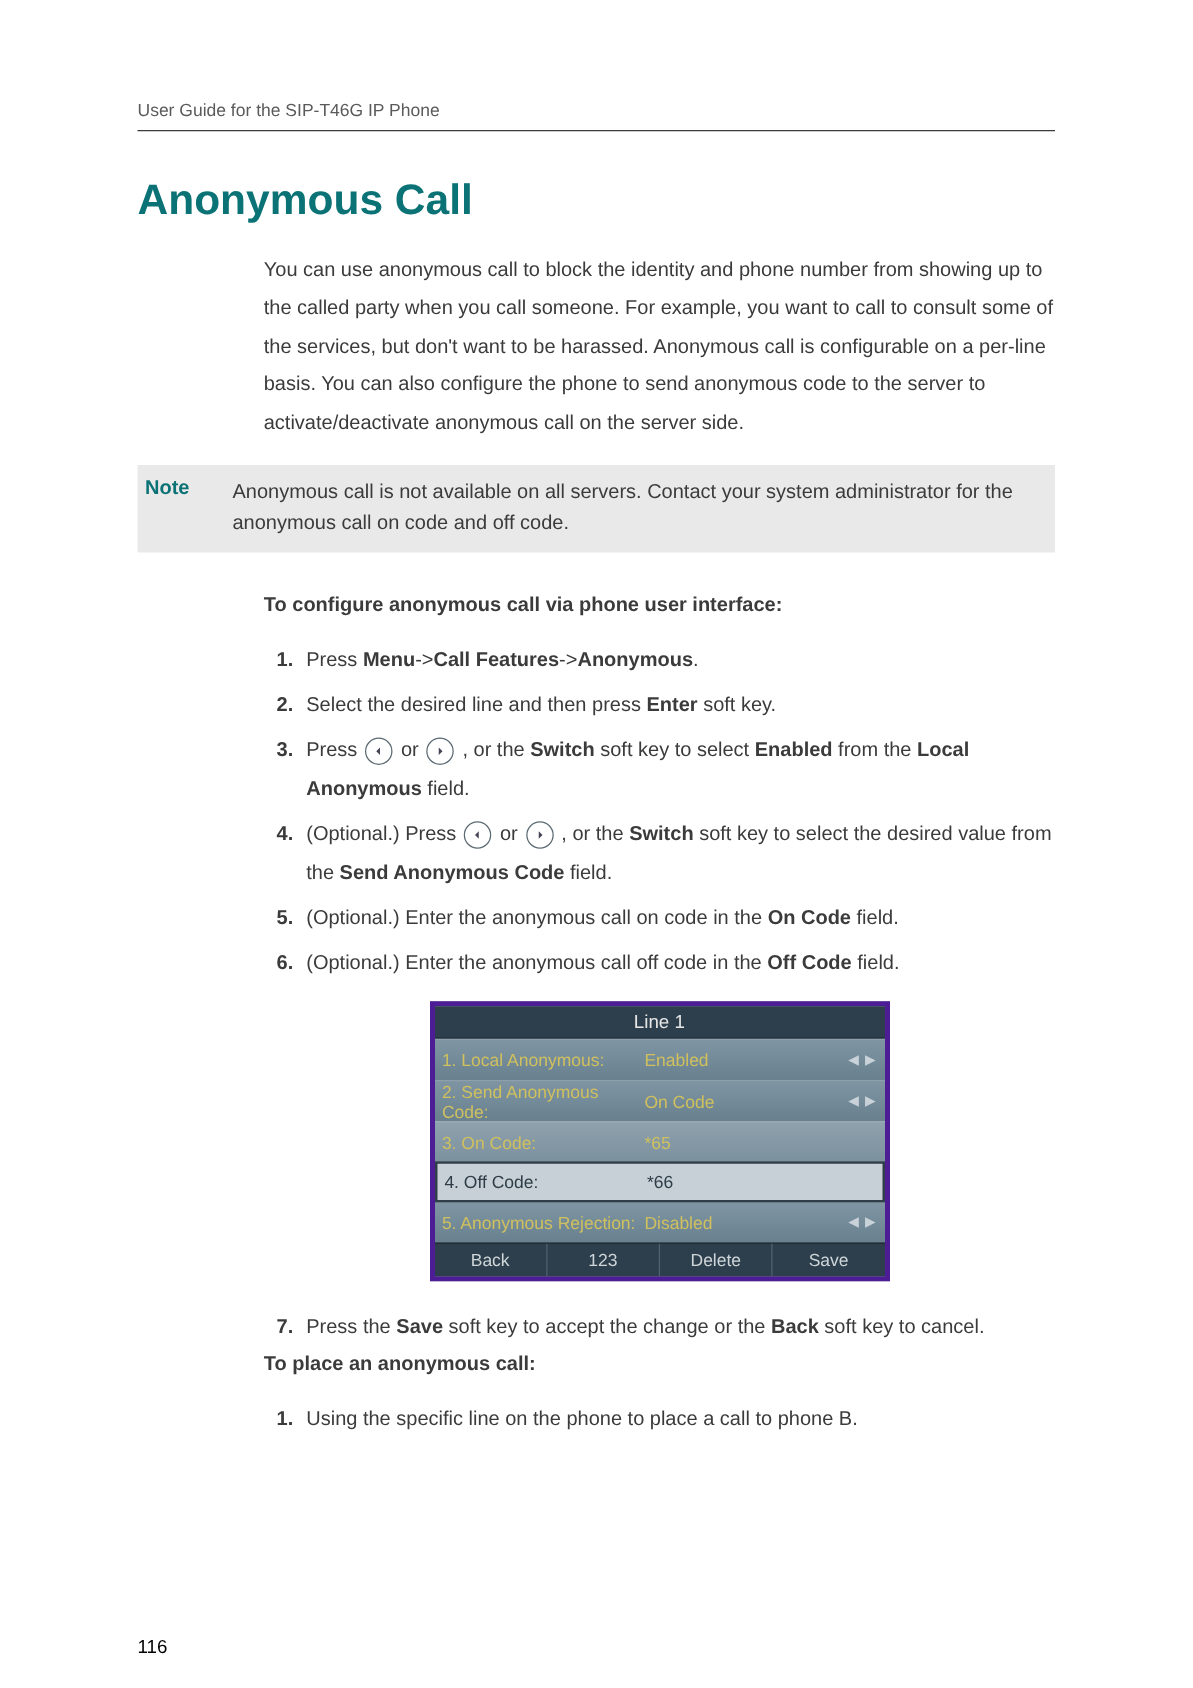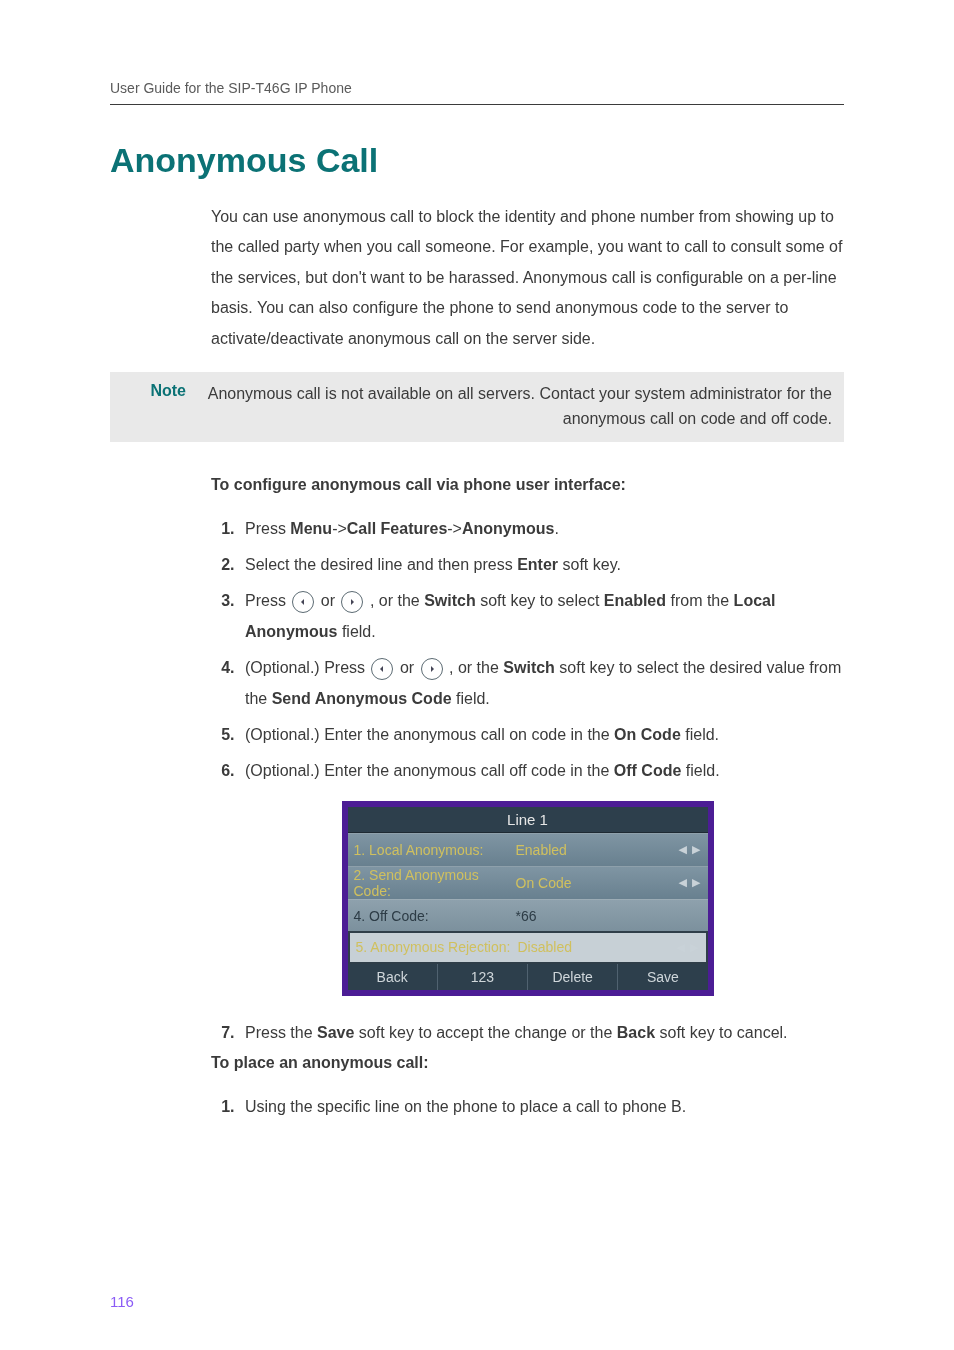--- a/index.html
+++ b/index.html
@@ -46,21 +46,20 @@
   }
   p.intro{
     line-height:1.9;
     margin:0 0 18px 0;
   }
   .note-box{
     display:flex;
     background:var(--note-bg);
     padding:10px 12px 10px 0;
     margin:10px 0 34px 0;
-    text-align:right;
   }
   .note-label{
     color:var(--teal);
     font-weight:700;
     width:70px;
     flex:0 0 70px;
     padding-left:6px;
   }
   .note-text{
     flex:1;
@@ -92,21 +91,21 @@
     border-radius:50%;
     vertical-align:middle;
     position:relative;
     margin:0 2px;
   }
   .arrow-btn svg{display:block;}
   
   .phone-screen{
     width:360px;
     margin:14px auto 22px auto;
-    border:6px solid #4c1d95;
+    border:4px solid #4c1d95;
     background:var(--screen-grey);
     font-family:Arial,sans-serif;
   }
   .ps-title{
     background:var(--screen-dark);
     color:#e6e6e6;
     text-align:center;
     font-size:15px;
     padding:4px 0;
     border-bottom:1px solid #1e2a33;
@@ -155,23 +154,23 @@
     color:#cfd6da;
     font-size:14px;
     padding:5px 0;
     border-right:1px solid #506270;
   }
   .ps-soft div:last-child{border-right:none;}
   .after-list p{line-height:1.9;margin:6px 0 16px 0;}
   .page-num{
     position:absolute;
     left:110px;
-    bottom:40px;
+    bottom:24px;
     font-size:15px;
-    color:#8b5cf6;
+    color:#000000;
   }
   .page-wrap{position:relative;width:954px;height:1350px;}
 </style>
 </head>
 <body>
 <div class="page-wrap">
 <div class="page">
 
 <div class="running-head">User Guide for the SIP-T46G IP Phone</div>
 
@@ -231,20 +230,25 @@
     <div class="ps-row yellow">
       <span class="label">1. Local Anonymous:</span>
       <span class="value">Enabled</span>
       <span class="arrows">◀ ▶</span>
     </div>
     <div class="ps-row yellow">
       <span class="label">2. Send Anonymous Code:</span>
       <span class="value">On Code</span>
       <span class="arrows">◀ ▶</span>
     </div>
+    <div class="ps-row yellow">
+      <span class="label">3. On Code:</span>
+      <span class="value">*65</span>
+      <span class="arrows"></span>
+    </div>
     <div class="ps-row dark">
       <span class="label">4. Off Code:</span>
       <span class="value">*66</span>
       <span class="arrows"></span>
     </div>
     <div class="ps-row yellow">
       <span class="label">5. Anonymous Rejection:</span>
       <span class="value">Disabled</span>
       <span class="arrows">◀ ▶</span>
     </div>

